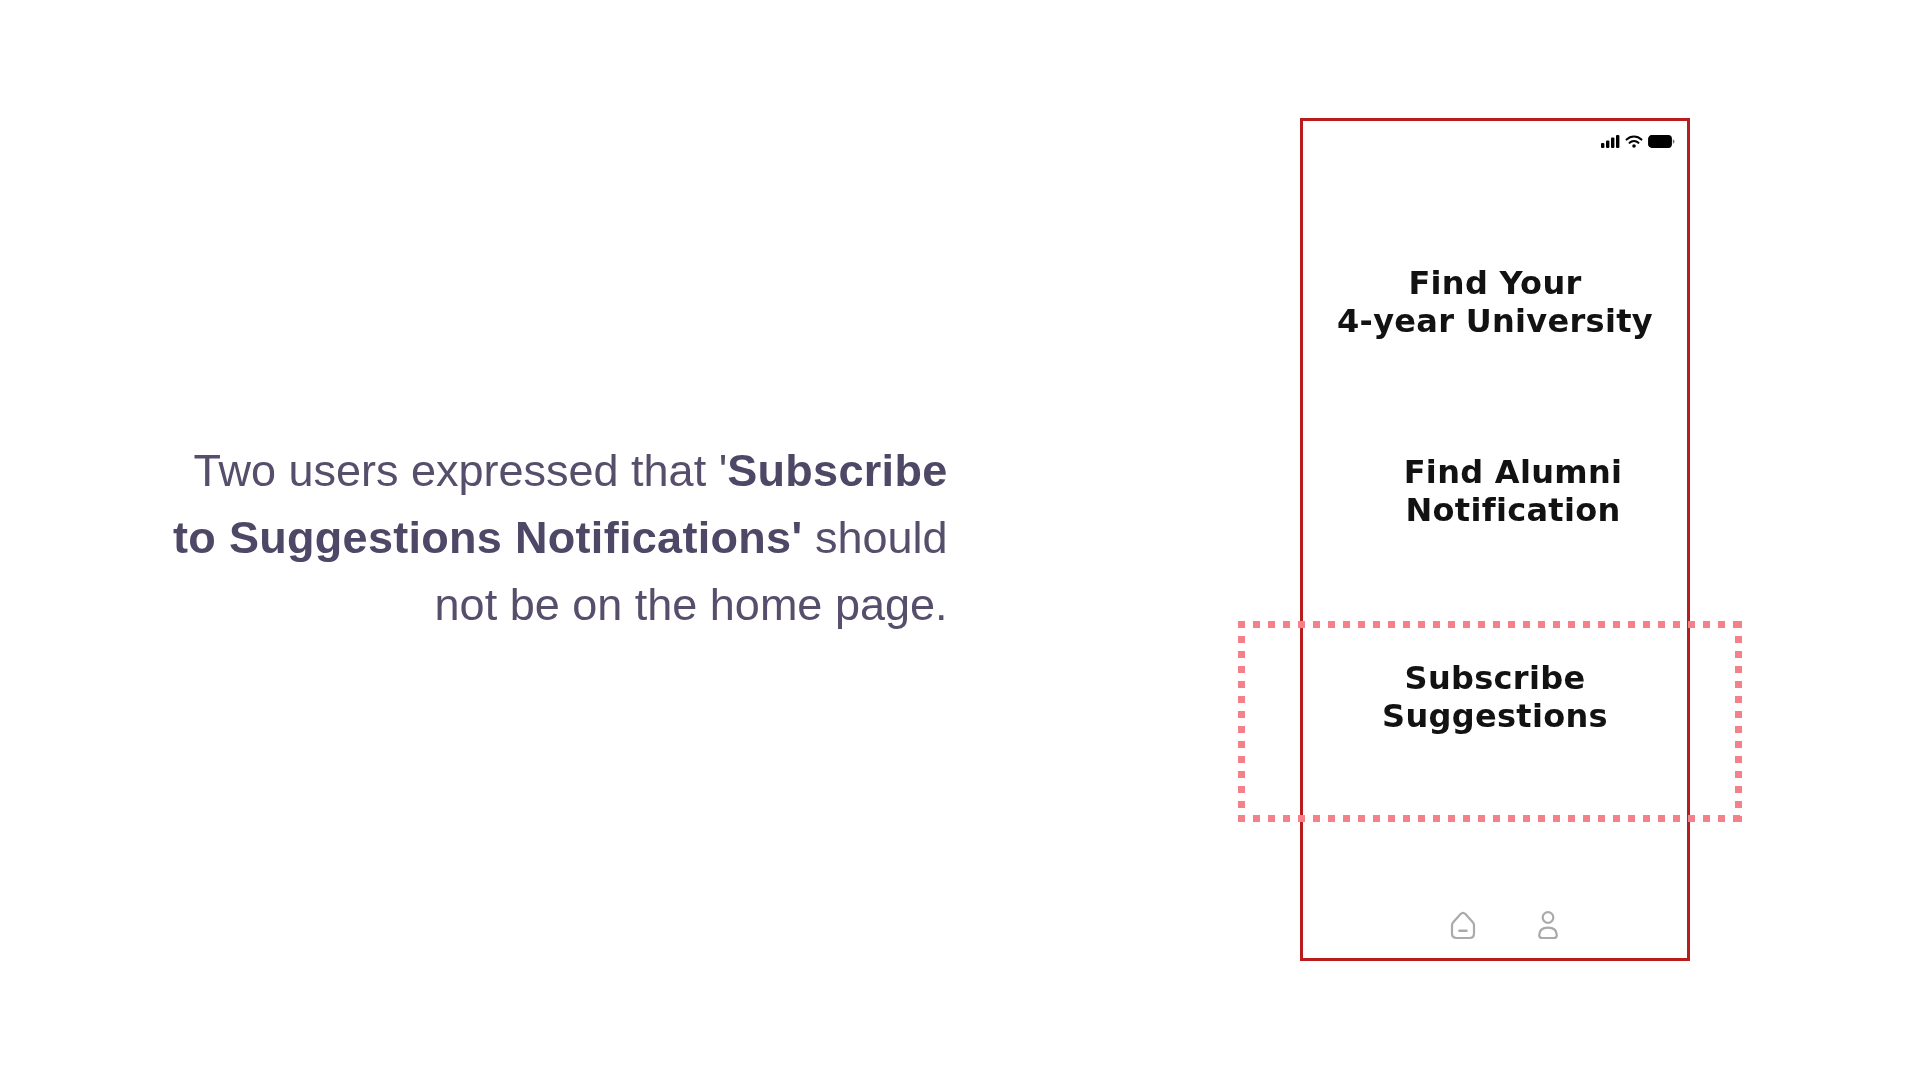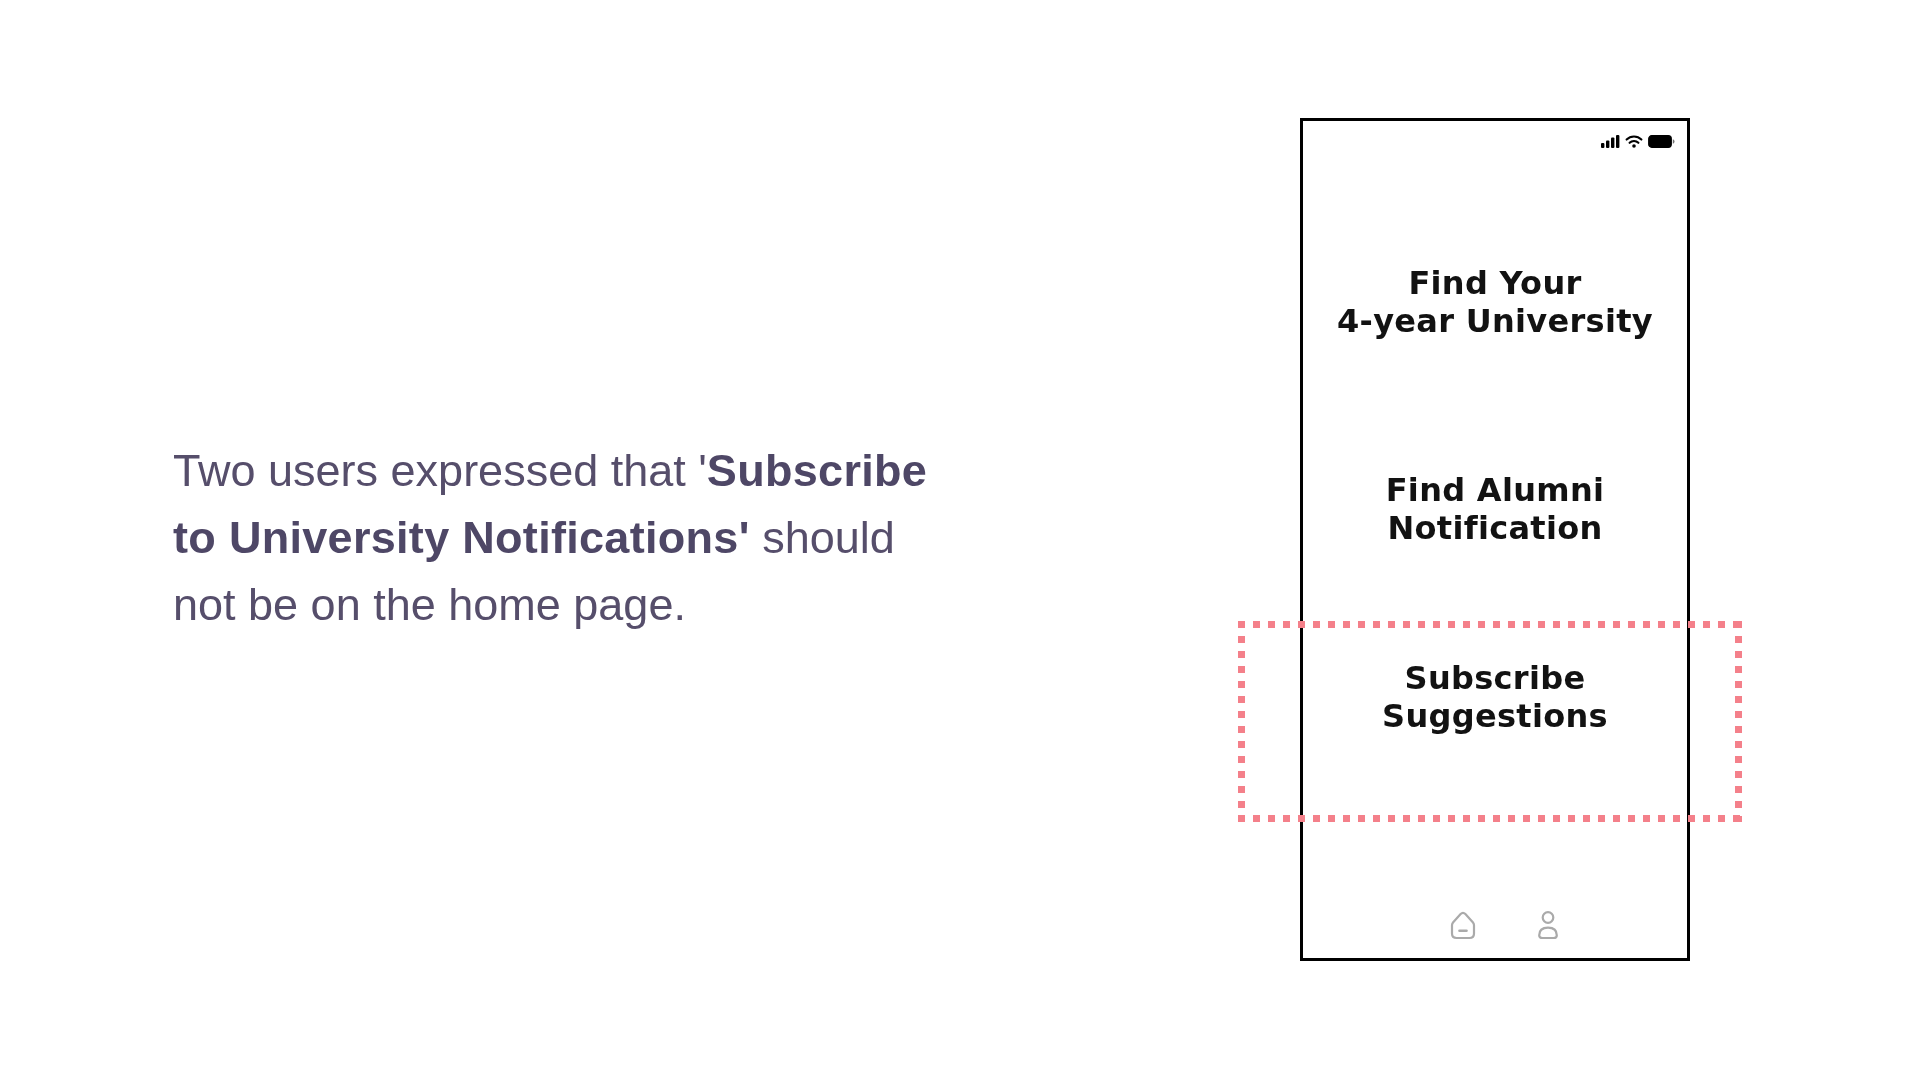--- a/index.html
+++ b/index.html
@@ -5,46 +5,46 @@
   html,body{margin:0;padding:0;}
   body{
     width:1920px;height:1080px;position:relative;overflow:hidden;
     background:#ffffff;
     font-family:"Liberation Sans",sans-serif;
   }
 
   
   .annotation{
     position:absolute;left:173px;top:437px;
-    color:#564e6b;font-size:45px;line-height:67px;font-weight:400;
+    color:#564e6b;font-size:45px;line-height:67px;font-weight:400;text-align:right;
   }
   .annotation .line{white-space:nowrap;}
   .annotation strong{font-weight:700;color:#4e4766;letter-spacing:.3px;}
 
   
   .phone{
     position:absolute;left:1300px;top:118px;width:390px;height:843px;
-    box-sizing:border-box;background:#ffffff;border:3px solid #000000;
+    box-sizing:border-box;background:#ffffff;border:3px solid #b91c1c;
     z-index:1;
   }
 
   .statusbar{
     position:absolute;top:11px;right:12px;height:18px;
     display:flex;align-items:center;gap:5px;
   }
 
   .menu-item{
     position:absolute;left:0;width:100%;text-align:center;
     font-family:"DejaVu Sans","Liberation Sans",sans-serif;
     font-weight:700;font-size:32px;line-height:38px;color:#121212;
     letter-spacing:.3px;cursor:pointer;
   }
   .menu-item span{display:block;}
   .menu-1{top:143px;}
-  .menu-2{top:350px;}
+  .menu-2{top:332px;padding-left:18px;}
   .menu-3{top:538px;}
 
   .nav-icon{position:absolute;cursor:pointer;}
   .nav-home{left:145px;top:787px;}
   .nav-profile{left:233px;top:789px;}
 
   
   .highlight{
     position:absolute;left:1238px;top:621px;width:504px;height:201px;
     z-index:5;pointer-events:none;
@@ -57,21 +57,21 @@
   .hl-left{top:0;bottom:0;left:0;width:7px;
     background:repeating-linear-gradient(to bottom,#f4808a 0 7px,transparent 7px 15px);}
   .hl-right{top:0;bottom:0;right:0;width:7px;
     background:repeating-linear-gradient(to bottom,#f4808a 0 7px,transparent 7px 15px);}
 </style>
 </head>
 <body>
 
 <div class="annotation">
   <div class="line"><span>Two users expressed that '</span><strong>Subscribe</strong></div>
-  <div class="line"><strong>to University Notifications'</strong><span> should</span></div>
+  <div class="line"><strong>to Suggestions Notifications'</strong><span> should</span></div>
   <div class="line"><span>not be on the home page.</span></div>
 </div>
 
 <div class="phone">
 
   <div class="statusbar">
     <svg width="19" height="14" viewBox="0 0 19 14">
       <rect x="0" y="9" width="3.4" height="5" rx="1" fill="#000"></rect>
       <rect x="5" y="6.4" width="3.4" height="7.6" rx="1" fill="#000"></rect>
       <rect x="10" y="3.6" width="3.4" height="10.4" rx="1" fill="#000"></rect>

